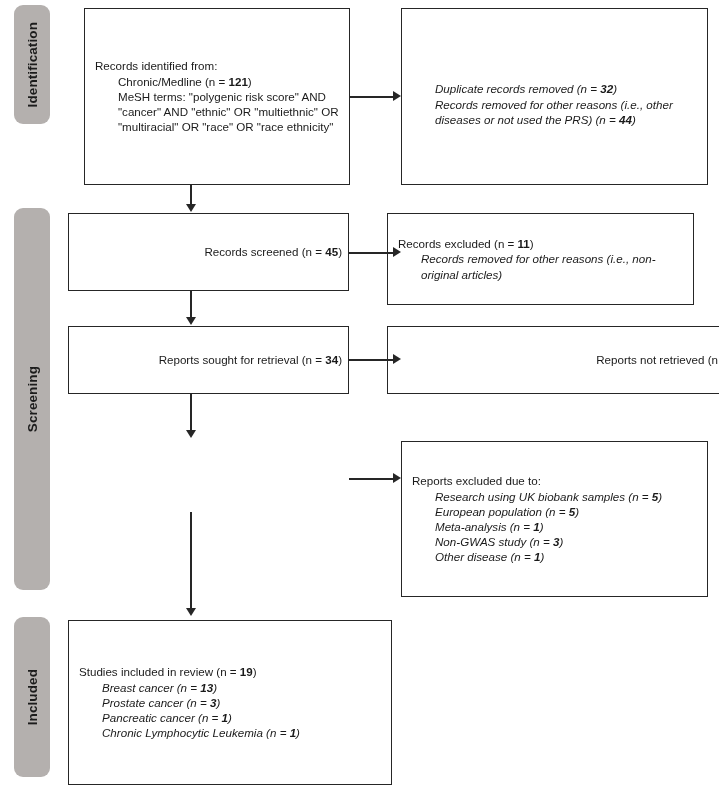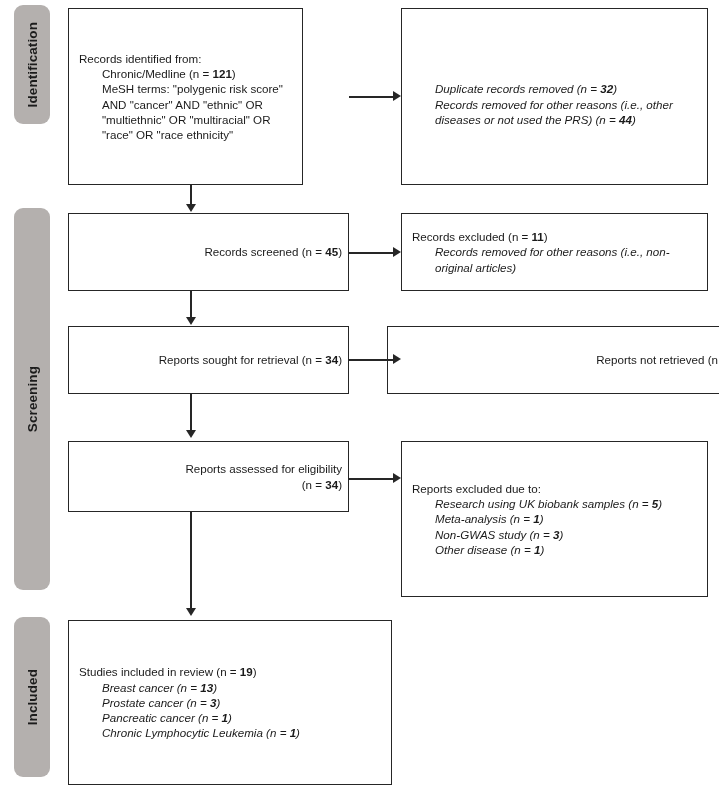--- a/index.html
+++ b/index.html
@@ -87,21 +87,21 @@
   </div>
 
   <div class="stage-bar" style="top:208px;height:382px;">
     <span class="stage-label">Screening</span>
   </div>
 
   <div class="stage-bar" style="top:617px;height:160px;">
     <span class="stage-label">Included</span>
   </div>
 
-  <div class="box" style="left:68px;top:8px;width:235px;height:177px;">
+  <div class="box" style="left:84px;top:8px;width:266px;height:177px;">
     <div class="box-text">
       <span class="line">Records identified from:</span><br>
       <span class="indent"><span>Chronic/Medline (n = </span><span class="bold">121</span><span>)</span></span>
       <span class="indent"><span>MeSH terms: "polygenic risk score" AND "cancer" AND "ethnic" OR "multiethnic" OR "multiracial" OR "race" OR "race ethnicity"</span></span>
     </div>
   </div>
 
   <div class="box" style="left:401px;top:8px;width:307px;height:177px;">
     <div class="box-text">
       <br>
@@ -115,21 +115,21 @@
 
   <div class="v-line" style="left:190px;top:185px;height:21px;"></div>
   <div class="v-arrow-head" style="left:185.5px;top:204px;"></div>
 
   <div class="box center" style="left:68px;top:213px;width:281px;height:78px;">
     <div class="box-text">
       <span class="line"><span>Records screened (n = </span><span class="bold">45</span><span>)</span></span>
     </div>
   </div>
 
-  <div class="box" style="left:401px;top:213px;width:307px;height:78px;">
+  <div class="box" style="left:387px;top:213px;width:307px;height:92px;">
     <div class="box-text">
       <span class="line"><span>Records excluded (n = </span><span class="bold">11</span><span>)</span></span><br>
       <span class="indent ital"><span>Records removed for other reasons (i.e., non-original articles)</span></span>
     </div>
   </div>
 
   <div class="h-line" style="left:349px;top:252px;width:45px;"></div>
   <div class="h-arrow-head" style="left:393px;top:247px;"></div>
 
   <div class="v-line" style="left:190px;top:291px;height:28px;"></div>
@@ -146,31 +146,26 @@
       <span class="line"><span>Reports not retrieved (n = </span><span class="bold">34</span><span>)</span></span>
     </div>
   </div>
 
   <div class="h-line" style="left:349px;top:359px;width:45px;"></div>
   <div class="h-arrow-head" style="left:393px;top:354px;"></div>
 
   <div class="v-line" style="left:190px;top:394px;height:38px;"></div>
   <div class="v-arrow-head" style="left:185.5px;top:430px;"></div>
 
-  <div class="box center" style="left:68px;top:441px;width:281px;height:71px;">
-    <div class="box-text">
-      <span class="line">Reports assessed for eligibility</span><br>
-      <span class="line"><span>(n = </span><span class="bold">34</span><span>)</span></span>
-    </div>
-  </div>
 
   <div class="box" style="left:401px;top:441px;width:307px;height:156px;">
     <div class="box-text">
       <span class="line">Reports excluded due to:</span><br>
       <span class="indent ital"><span>Research using UK biobank samples (n = </span><span class="bold">5</span><span>)</span></span>
+      <span class="indent ital"><span>European population (n = </span><span class="bold">5</span><span>)</span></span>
       <span class="indent ital"><span>Meta-analysis (n = </span><span class="bold">1</span><span>)</span></span>
       <span class="indent ital"><span>Non-GWAS study (n = </span><span class="bold">3</span><span>)</span></span>
       <span class="indent ital"><span>Other disease (n = </span><span class="bold">1</span><span>)</span></span>
     </div>
   </div>
 
   <div class="h-line" style="left:349px;top:478px;width:45px;"></div>
   <div class="h-arrow-head" style="left:393px;top:473px;"></div>
 
   <div class="v-line" style="left:190px;top:512px;height:98px;"></div>

